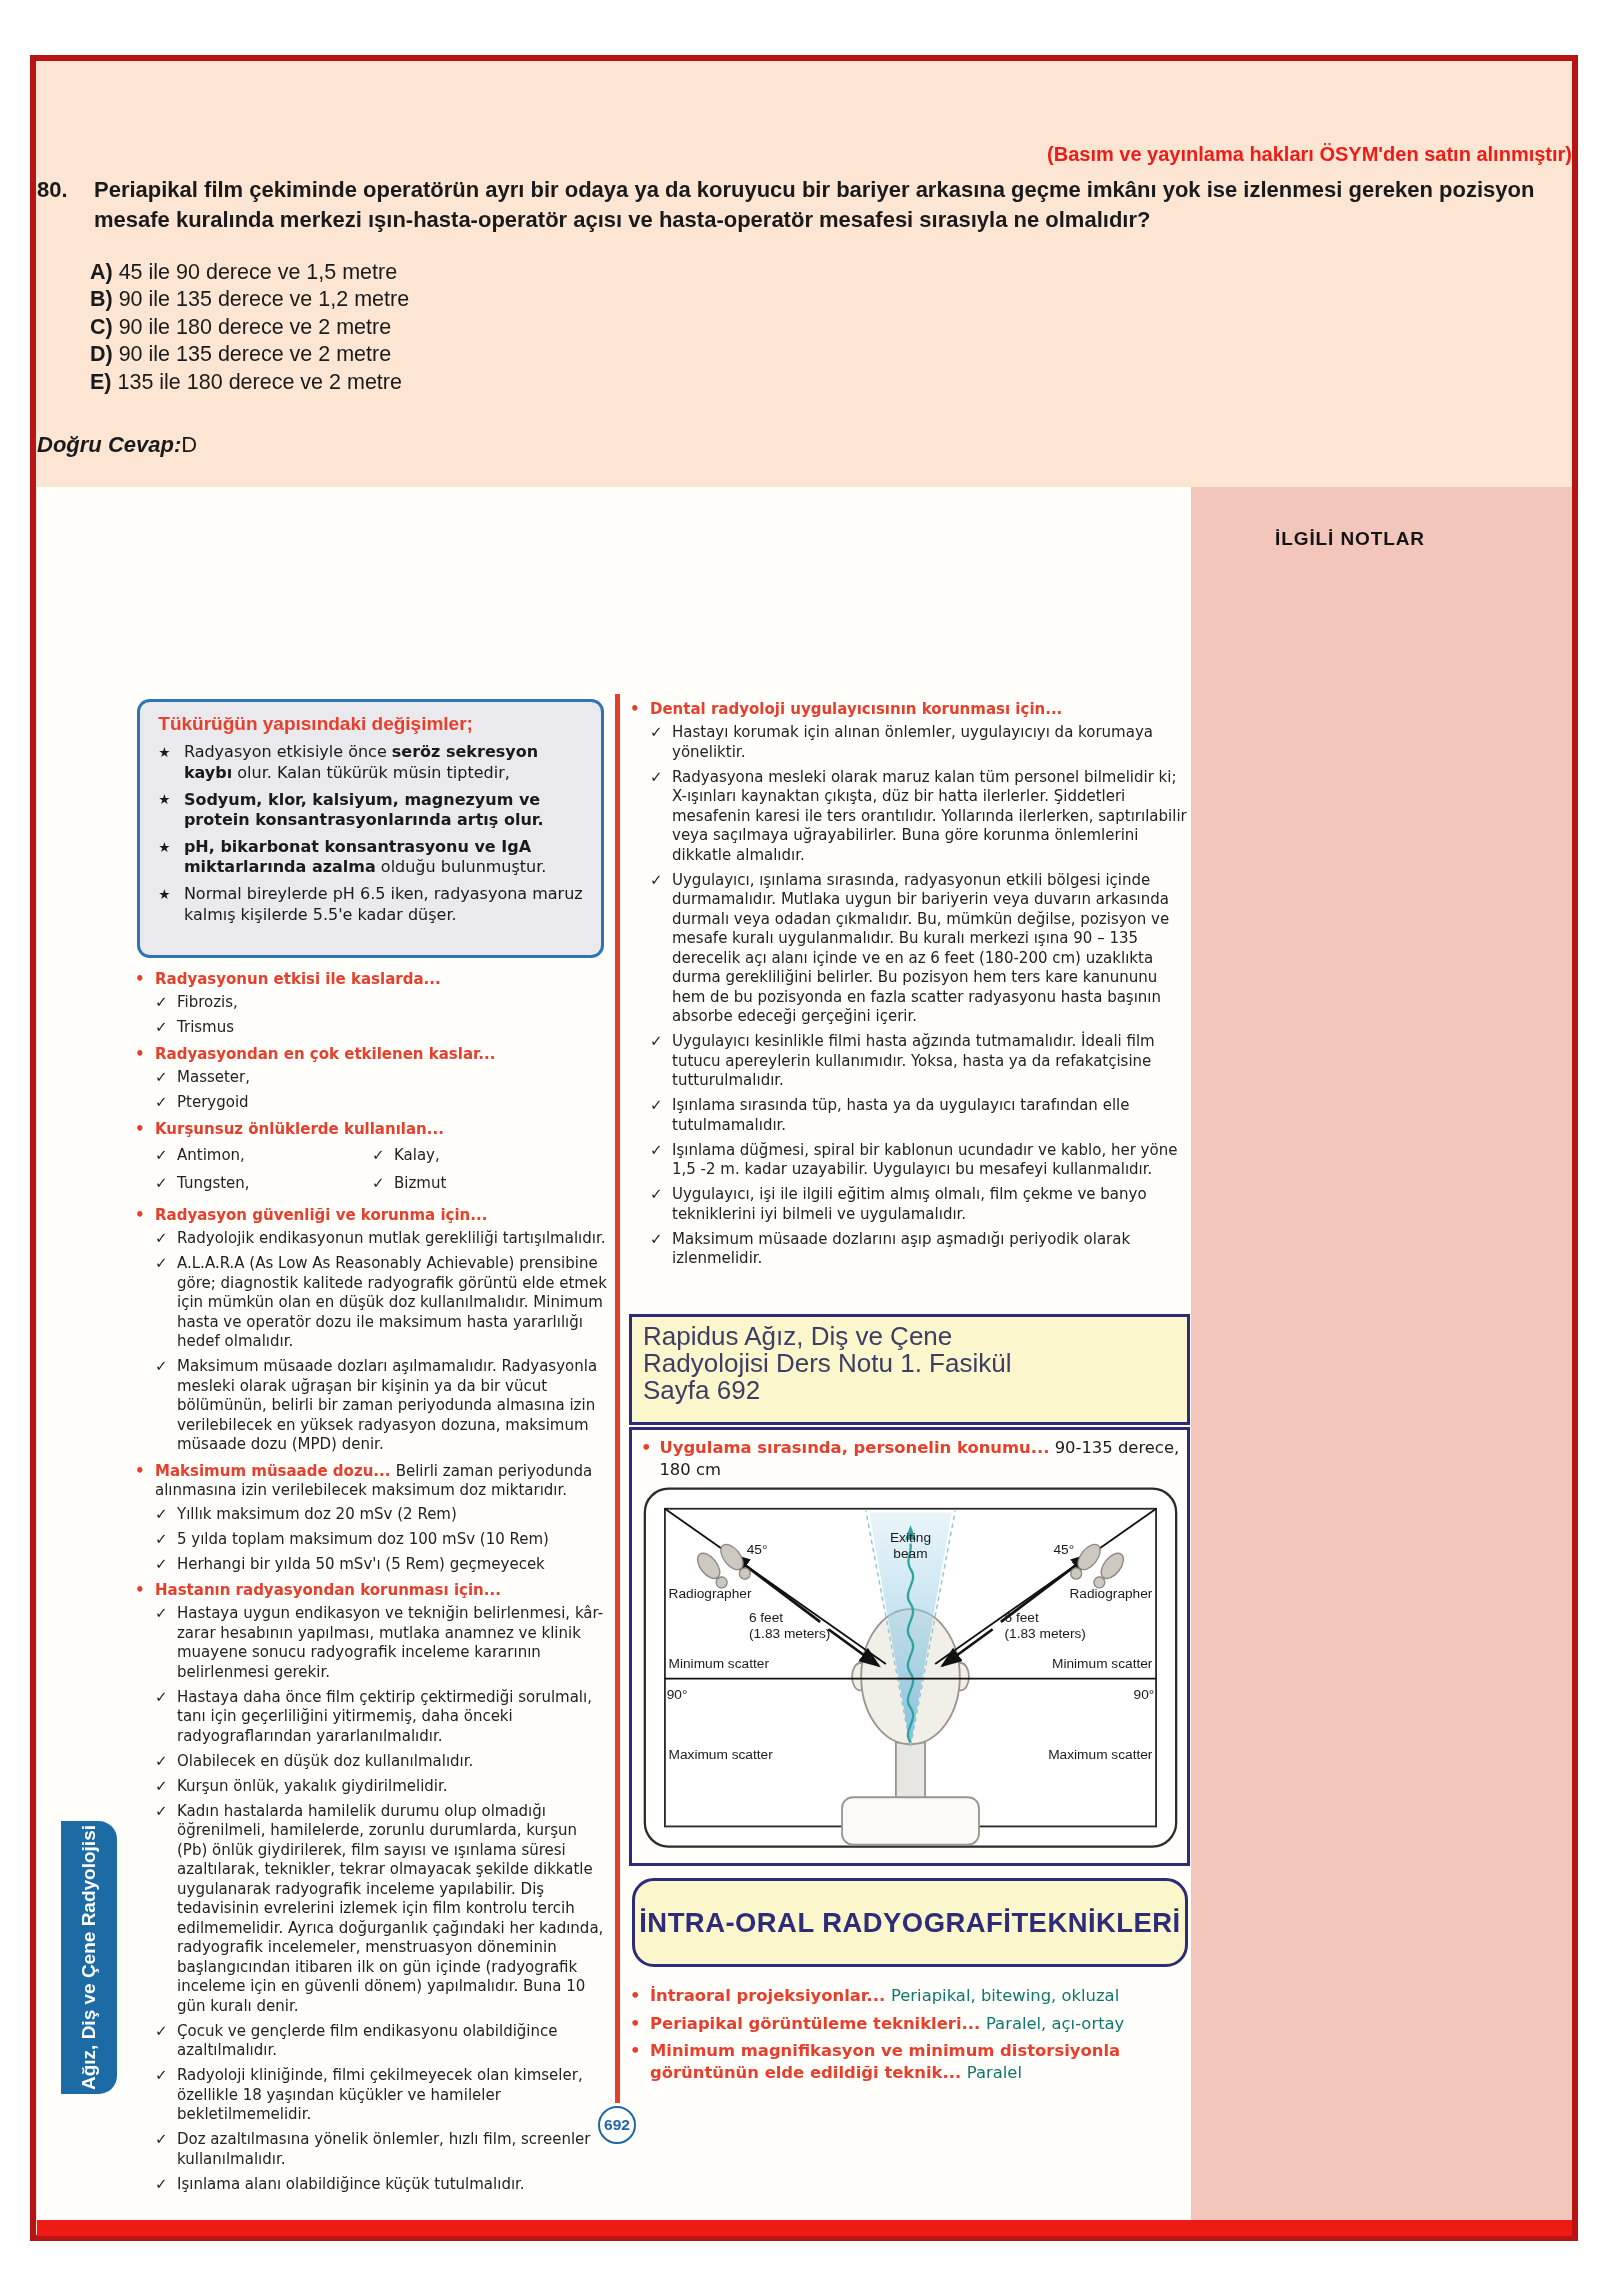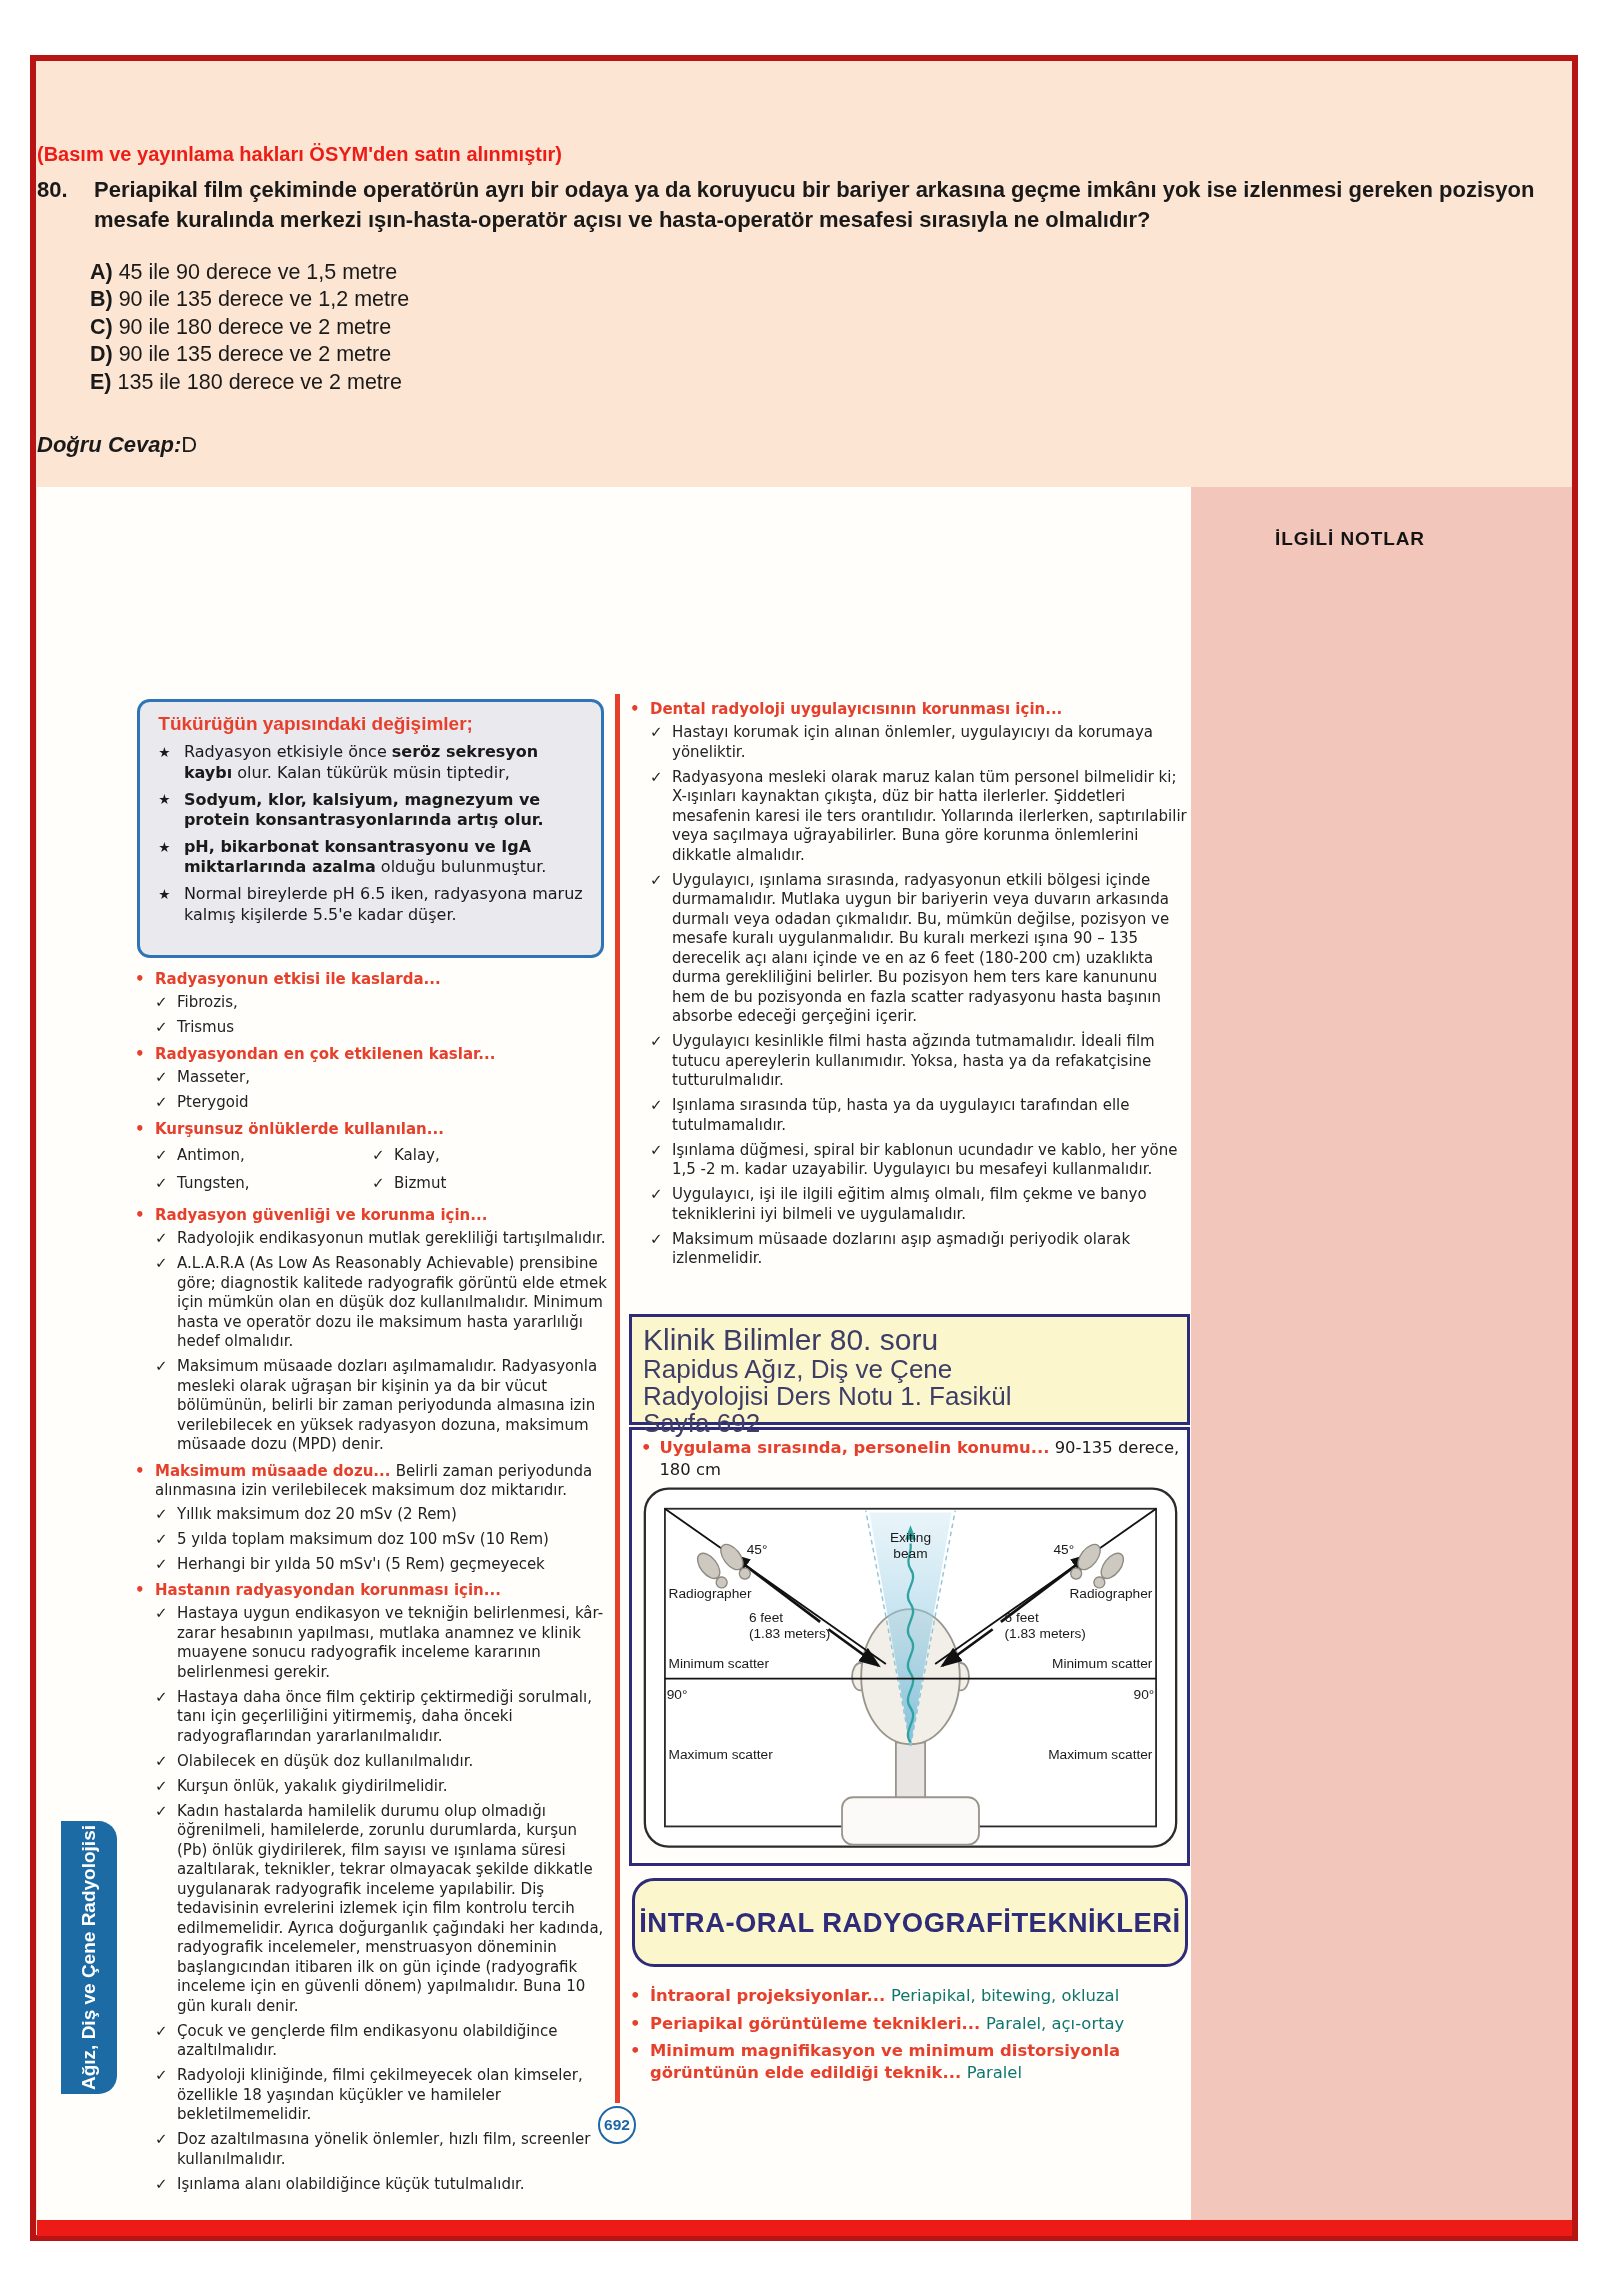--- a/index.html
+++ b/index.html
@@ -9,21 +9,21 @@
 
   
   #frame{left:30px;top:55px;width:1548px;height:2186px;border:6.4px solid #b91414;
          background:#fce6d3;box-sizing:border-box;z-index:0;}
   #white-area{left:37px;top:487px;width:1154px;height:1733px;background:#fffefa;z-index:1;}
   #pink-panel{left:1191px;top:487px;width:381px;height:1733px;background:#f3c6bc;z-index:1;}
   #footer-bar{left:37px;top:2220px;width:1535px;height:15.5px;background:#ee1a15;z-index:2;}
 
   
   #page-title{left:37px;top:79px;width:1535px;text-align:center;font-size:38px;font-weight:bold;z-index:2;}
-  #subtitle{left:37px;top:143px;width:1535px;text-align:left;font-size:20px;font-weight:bold;color:#ed1c16;z-index:2;}
+  #subtitle{left:37px;top:143px;width:1535px;text-align:right;font-size:20px;font-weight:bold;color:#ed1c16;z-index:2;}
   #question-row{left:37px;top:175px;width:1508px;display:flex;z-index:2;font-size:22px;font-weight:bold;line-height:30px;}
   #question-number{width:57px;flex:0 0 57px;}
   #options{left:90px;top:259px;z-index:2;font-size:21.5px;line-height:27.4px;}
   .opt b{font-weight:bold;}
   #answer-line{left:37px;top:432px;z-index:2;font-size:22px;}
   #answer-line b{font-weight:bold;font-style:italic;}
 
   
   #notes-title{left:1191px;top:528px;width:318px;text-align:center;font-size:19px;font-weight:bold;
                letter-spacing:0.9px;color:#141414;z-index:2;}
@@ -316,21 +316,20 @@
           <span>Uygulayıcı, işi ile ilgili eğitim almış olmalı, film çekme ve banyo tekniklerini iyi bilmeli ve uygulamalıdır.</span>
         </div>
         <div class="check-item">
           <span class="ck">✓</span>
           <span>Maksimum müsaade dozlarını aşıp aşmadığı periyodik olarak izlenmelidir.</span>
         </div>
       </div>
     </div>
 
   <div id="ref-box" class="abs">
-      <div class="ref-line first">Klinik Bilimler 80. soru</div>
       <div class="ref-line">Rapidus Ağız, Diş ve Çene</div>
       <div class="ref-line">Radyolojisi Ders Notu 1. Fasikül</div>
       <div class="ref-line">Sayfa 692</div>
     </div>
 
   <div id="app-box" class="abs">
     <div id="app-head">
       <span class="dot">•</span>
       <span><span class="red">Uygulama sırasında, personelin konumu...</span>
         <span>90-135 derece, 180 cm</span></span>

